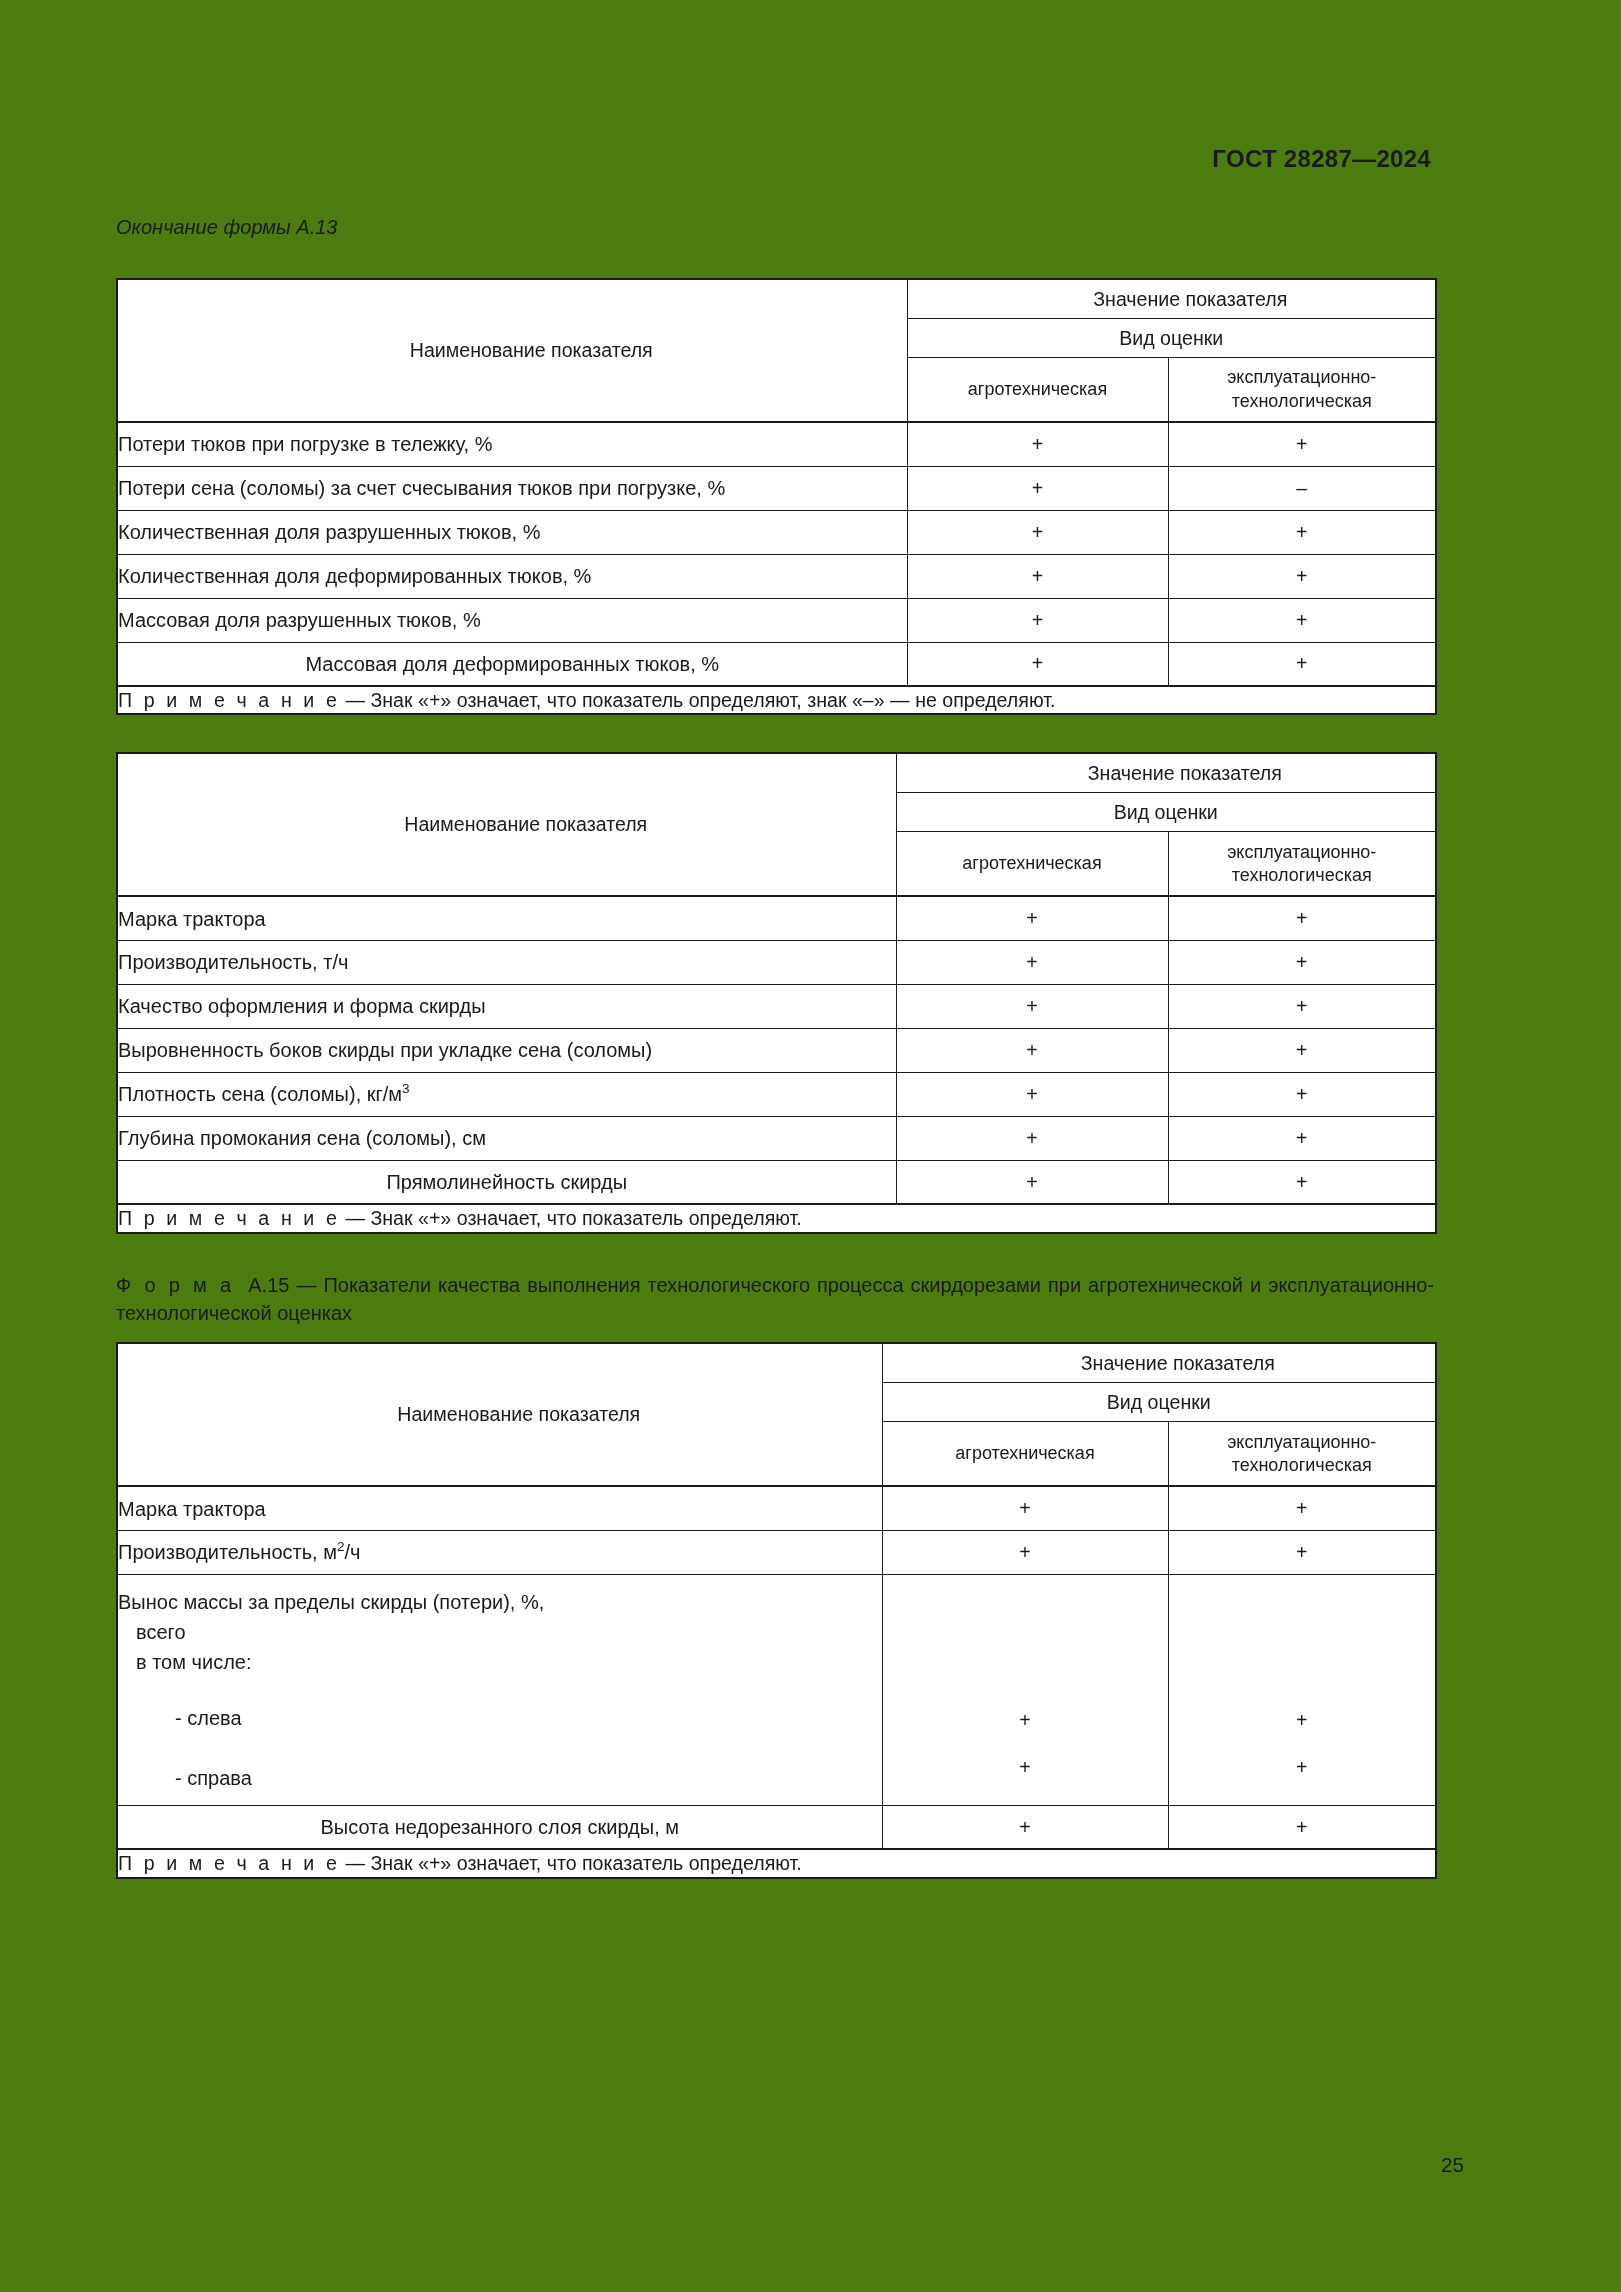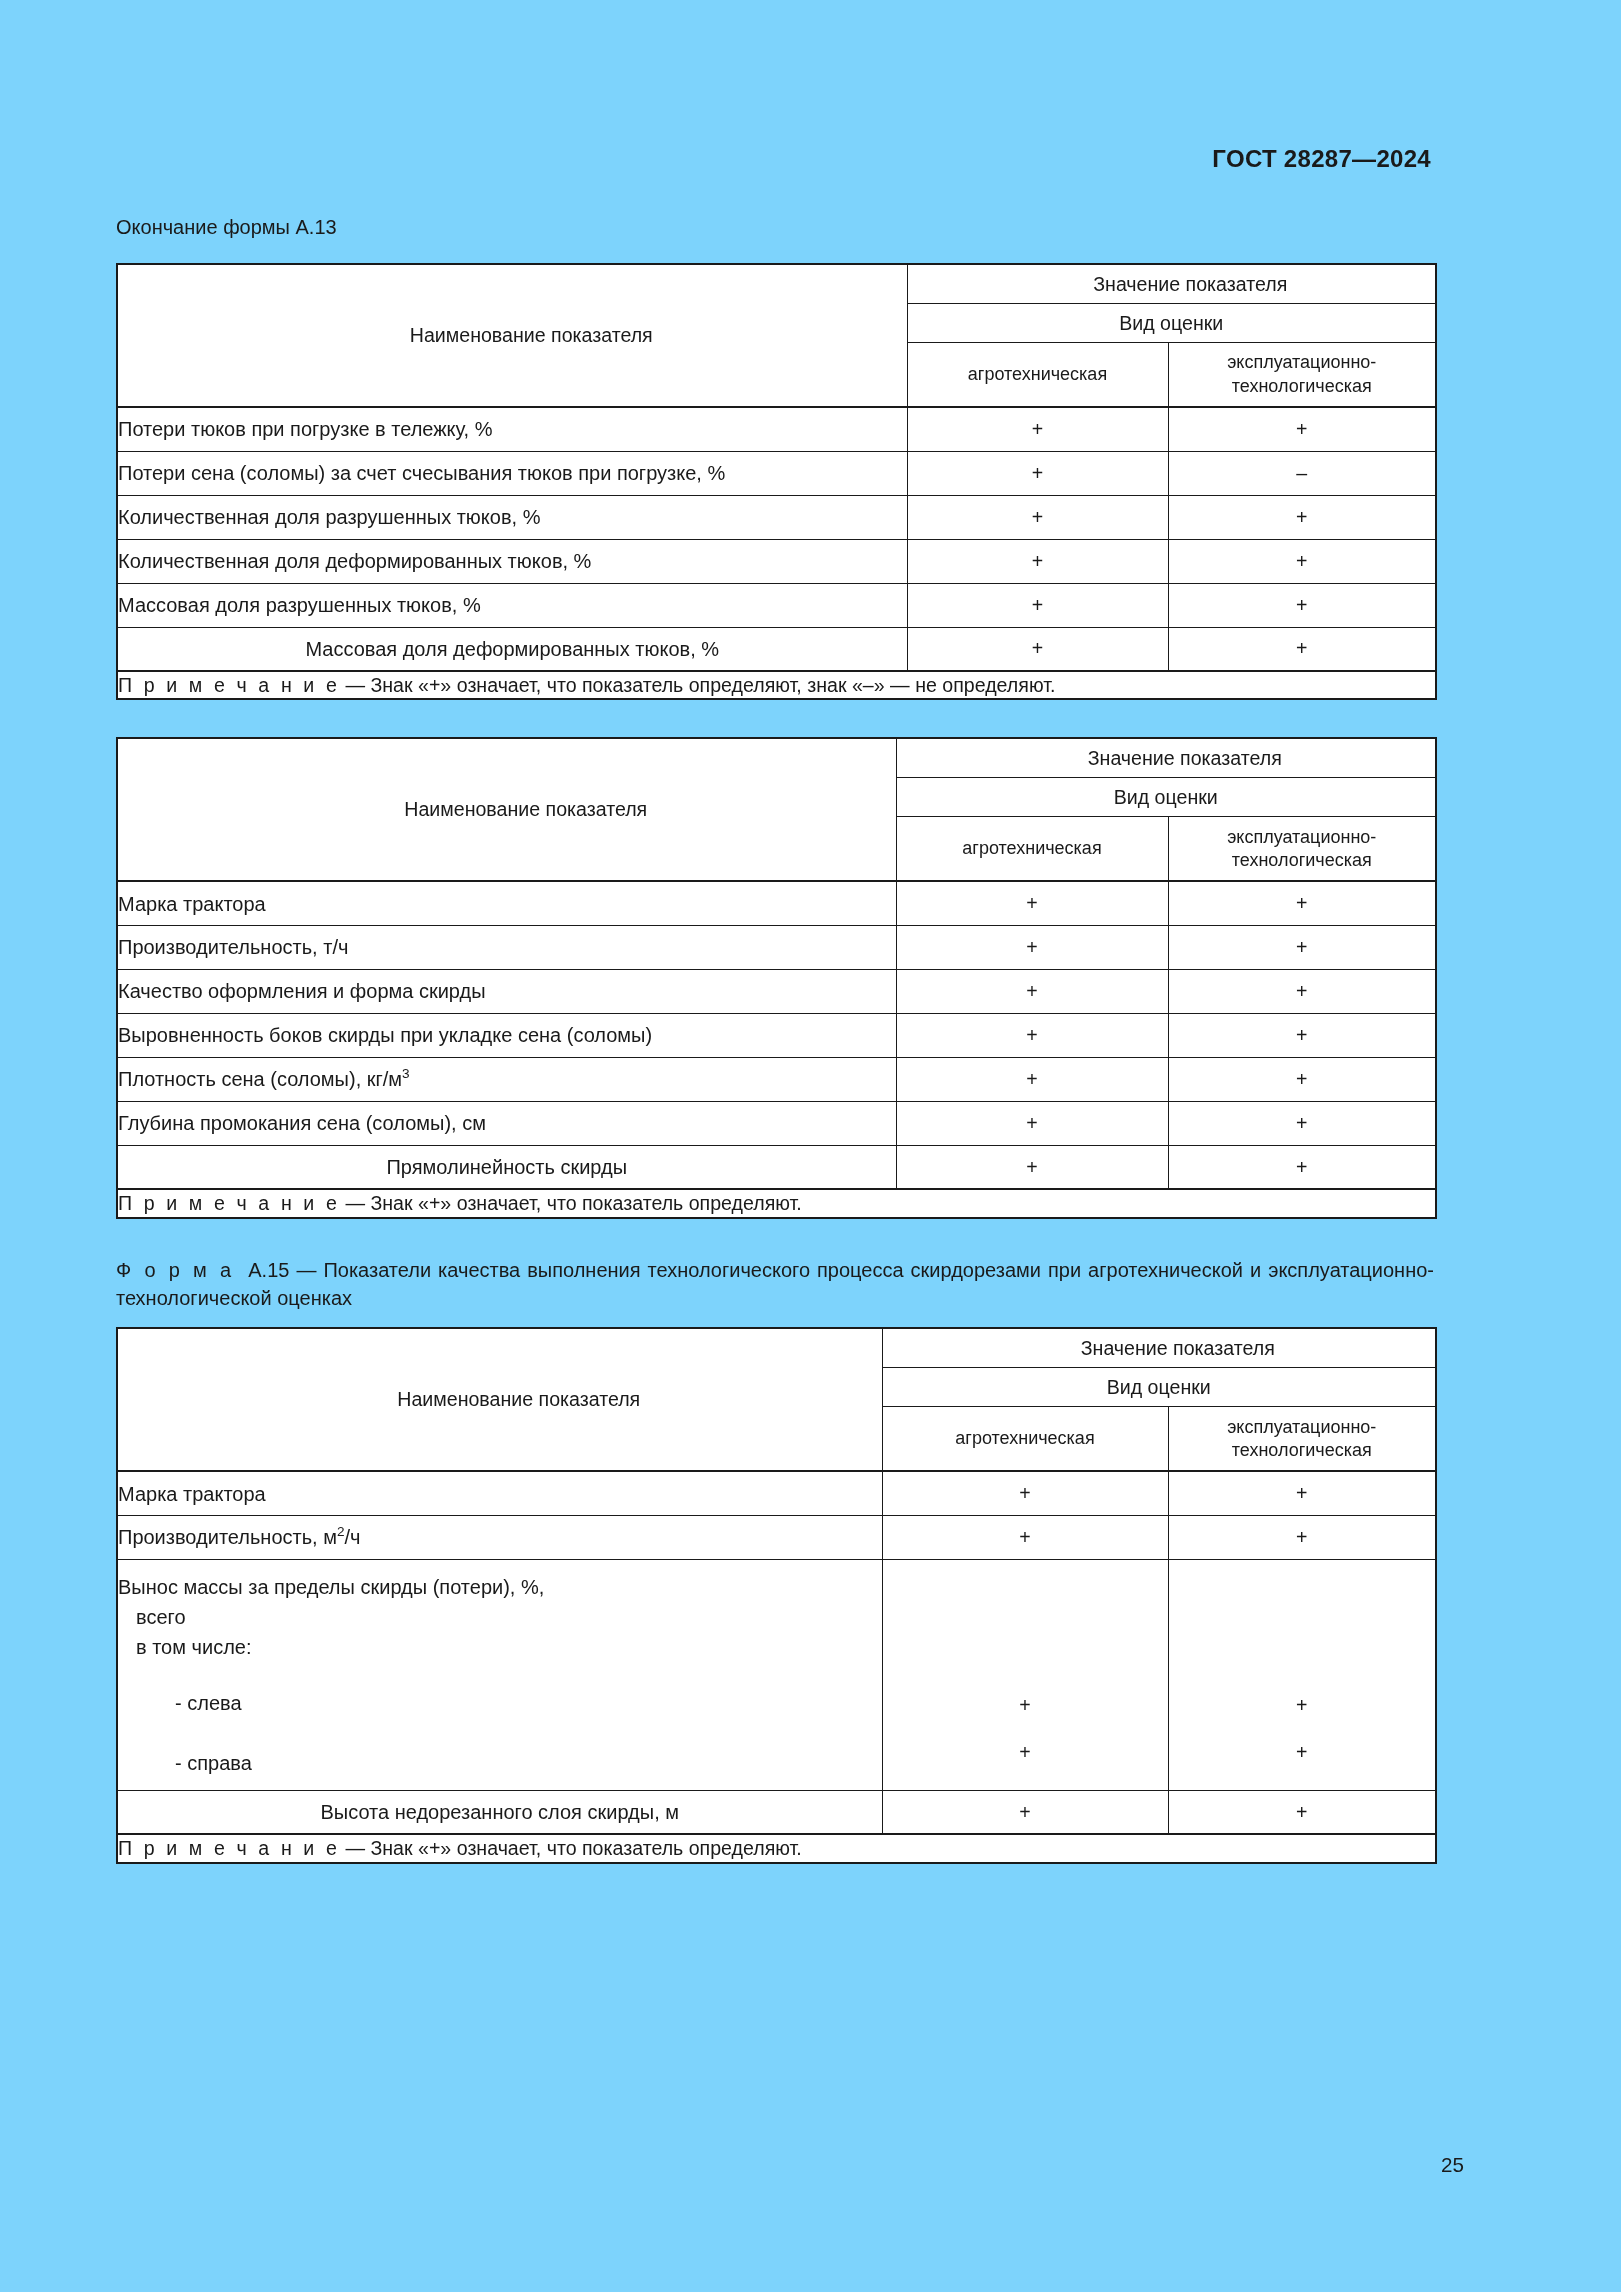--- a/index.html
+++ b/index.html
@@ -10,21 +10,21 @@
   }
   body {
     font-family: "Liberation Sans", sans-serif;
     color: #1a1a1a;
   }
   .page {
     position: relative;
     width: 1621px;
     height: 2293px;
     margin: 0 auto;
-    background: #7dd3fc;
+    background: #4d7c0f;
     box-sizing: border-box;
     overflow: hidden;
   }
 
   
   .doc-header {
     position: absolute;
     top: 145px;
     right: 190px;
     font-size: 24px;
@@ -36,21 +36,22 @@
   
   .content {
     position: absolute;
     left: 116px;
     top: 214px;
     width: 1318px;
   }
 
   .form-cont {
     font-size: 20px;
-    margin: 0 0 23px 0;
+    font-style: italic;
+    margin: 0 0 38px 0;
     line-height: 1.3;
   }
 
   .form-caption {
     font-size: 20px;
     line-height: 1.42;
     margin: 0 0 14.7px 0;
     text-align: justify;
   }
   .form-caption .sp {

